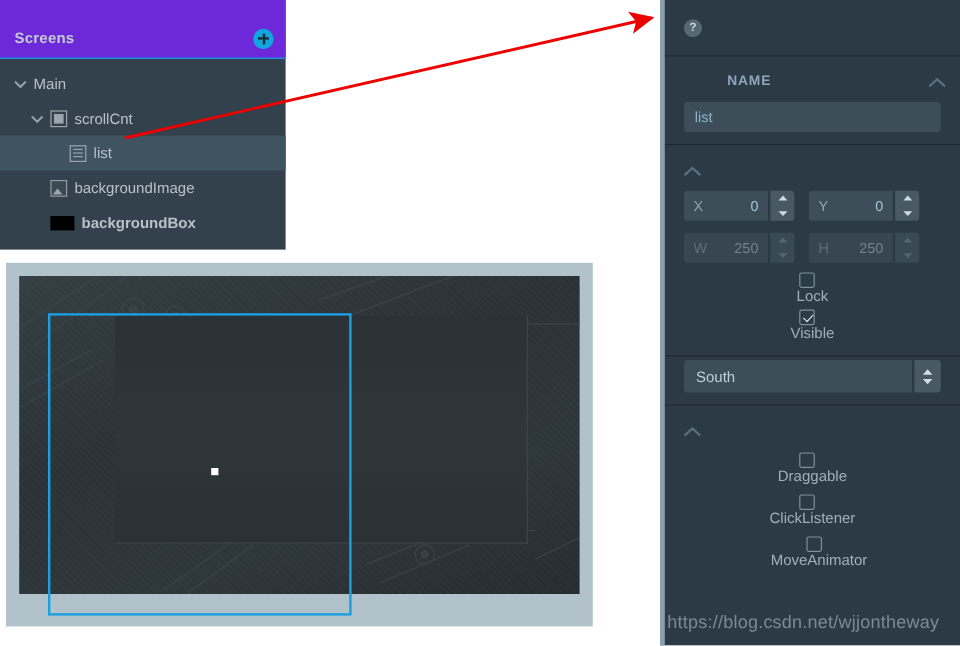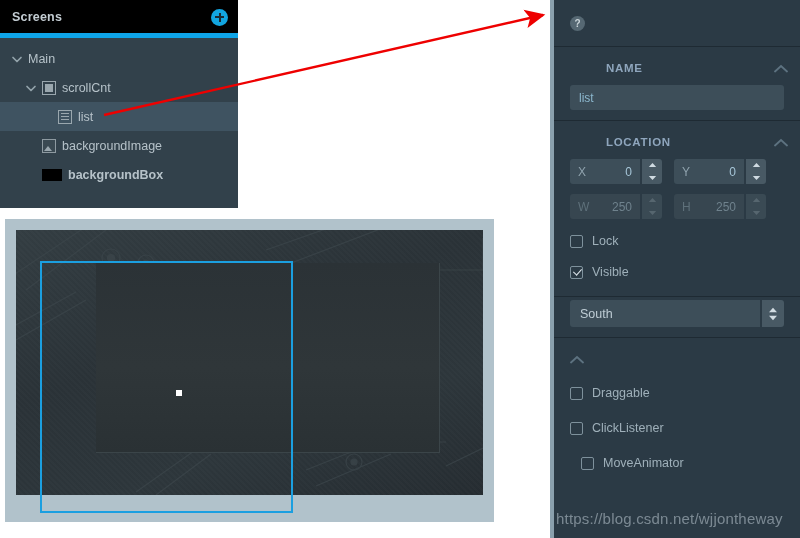--- a/index.html
+++ b/index.html
@@ -23,25 +23,25 @@
     position: absolute;
     left: 0; top: 0;
     width: 238px;
     height: 208px;
     background: #32414b;
     box-sizing: border-box;
   }
   #screens-header {
     position: relative;
     height: 32px;
-    background: #000000;
-    border-bottom: 5px solid #0ea5e9;
-    display: flex;
-    align-items: center;
-    padding: 1px 10px 0 12px;
+    background: #6d28d9;
+    border-bottom: 1px solid #0ea5e9;
+    display: flex;
+    align-items: center;
+    padding: 16px 10px 0 12px;
   }
   #screens-title {
     color: #c3ccd2;
     font-size: 12.5px;
     font-weight: bold;
     letter-spacing: .2px;
     flex: 1;
   }
   .plus-icon {
     width: 17px; height: 17px;
@@ -269,20 +269,21 @@
   }
   .spinner .sp svg { display: block; }
 
   .check-row {
     display: flex;
     align-items: center;
     padding: 0 16px;
     height: 28px;
     margin-top: 3px;
     cursor: pointer;
+    flex-direction: column;
   }
   .chk {
     width: 13px; height: 13px;
     border: 1.5px solid #7e919c;
     border-radius: 2px;
     margin-right: 9px;
     flex: 0 0 auto;
     position: relative;
     box-sizing: border-box;
   }
@@ -460,21 +461,20 @@
             </svg>
         </div>
       </div>
       <div class="field-row">
         <input class="text-input" type="text" value="list" placeholder="list" style="">
       </div>
     </div>
 
     <div class="section">
       <div class="section-head">
-        <div class="label">LOCATION</div>
         <div class="chevron">
           <svg width="14" height="9" viewBox="0 0 14 9">
               <path d="M1 7.5 L7 2 L13 7.5" stroke="#5d7280" stroke-width="1.8" fill="none" stroke-linecap="round"></path>
             </svg>
         </div>
       </div>
 
       <div class="field-row">
         <div class="num-group">
           <div class="num-field">

